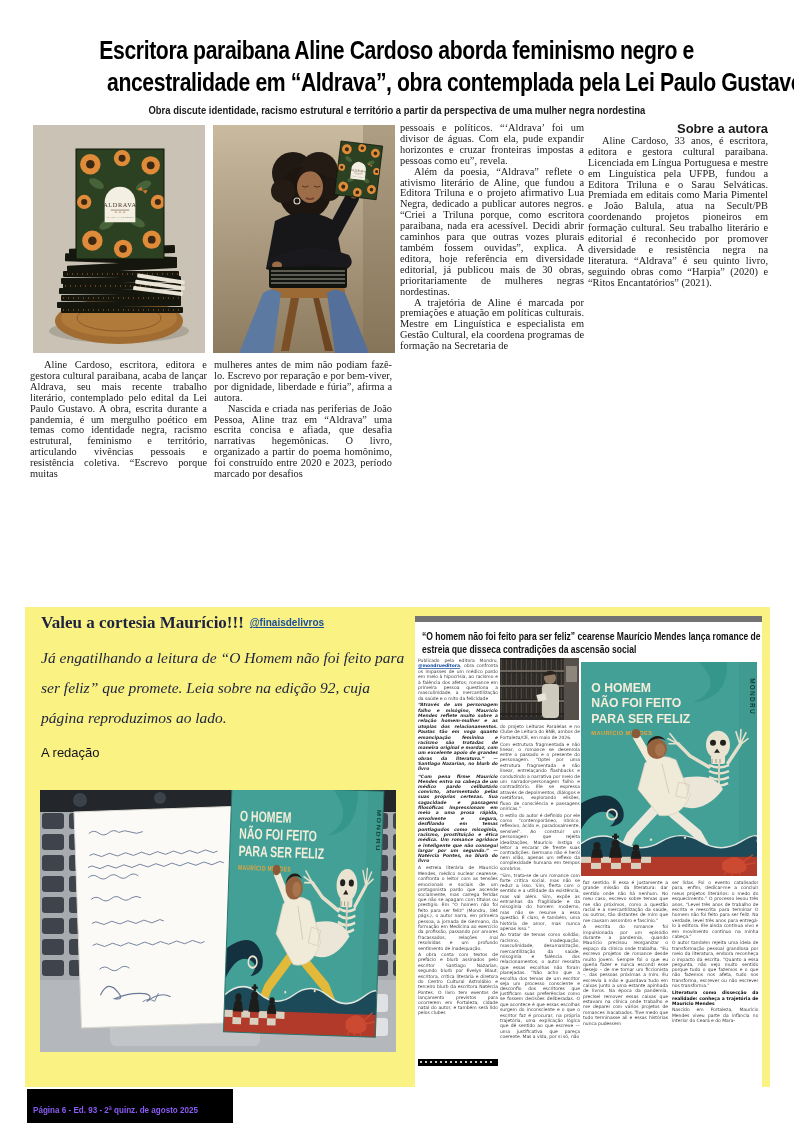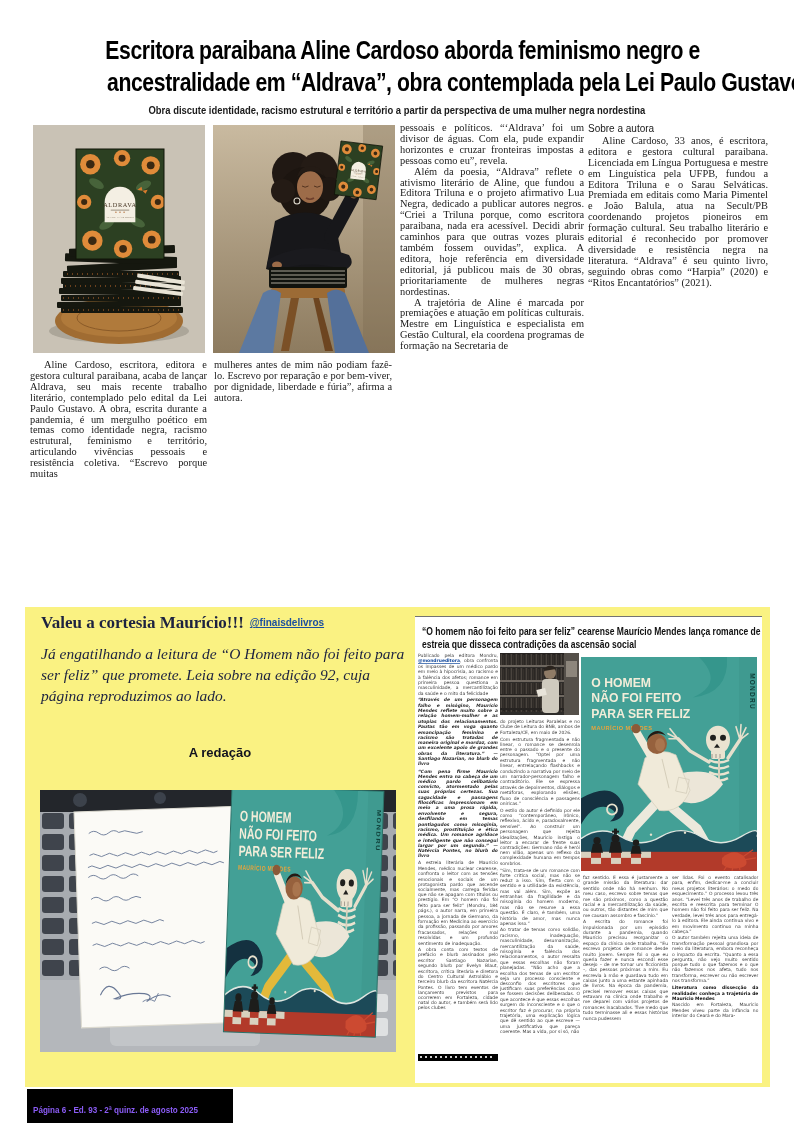--- a/index.html
+++ b/index.html
@@ -1,50 +1,50 @@
 <!DOCTYPE html>
 <html lang="pt-BR"><head>
 <meta charset="utf-8">
 <style>
   html,body{margin:0;padding:0;background:#e8e8e8;}
   .page{position:relative;width:794px;height:1123px;background:#fff;margin:0 auto;overflow:hidden;
         font-family:"Liberation Serif",serif;color:#1a1a1a;}
   
-  .headline{position:absolute;left:20px;top:36px;width:754px;text-align:right;
+  .headline{position:absolute;left:20px;top:36px;width:754px;text-align:center;
             font-family:"Liberation Sans",sans-serif;font-weight:bold;color:#000;}
   .headline .hl{display:block;line-height:29px;}
   .headline .hl span{display:inline-block;transform:scaleX(.8);transform-origin:center;
             white-space:nowrap;font-size:26.5px;letter-spacing:-.5px;}
   .subhead{position:absolute;left:20px;top:100px;width:754px;text-align:center;
            font-family:"Liberation Sans",sans-serif;font-weight:bold;}
   .subhead span{display:inline-block;transform:scaleX(.82);transform-origin:center;
            white-space:nowrap;font-size:11.5px;}
   
   .col{position:absolute;font-size:10.4px;line-height:10.9px;text-align:justify;
        overflow:hidden;hyphens:auto;}
   .col p{margin:0;}
   .col p.ind{text-indent:14px;}
-  .colhead{font-family:"Liberation Sans",sans-serif;font-weight:normal;text-align:left;
-           font-size:10px;margin:1px 0;}
+  .colhead{font-family:"Liberation Sans",sans-serif;font-weight:bold;text-align:right;
+           font-size:13px;margin:1px 0;}
   .byline{font-style:italic;font-weight:bold;text-align:right;margin-top:2px;}
   
   .photo{position:absolute;display:block;}
   
   .yellowbox{position:absolute;left:25px;top:607px;width:745px;height:480px;background:#faf282;}
   .notetitle{position:absolute;left:16px;top:6px;font-family:"Liberation Serif",serif;
              font-weight:bold;font-size:17px;color:#1c2240;}
   .handle{font-family:"Liberation Sans",sans-serif;font-weight:bold;font-size:10px;
           color:#1a4fa0;text-decoration:underline;margin-left:6px;vertical-align:2px;}
   .notebody{position:absolute;left:16px;top:36px;width:368px;font-style:italic;
-            font-size:15.5px;line-height:21px;color:#1c2240;}
-  .signoff{position:absolute;left:16px;top:138px;width:358px;text-align:center;
-           font-family:"Liberation Sans",sans-serif;font-weight:bold;font-size:13px;color:#12131f;}
+            font-size:15.5px;line-height:30px;color:#1c2240;}
+  .signoff{position:absolute;left:16px;top:138px;width:358px;text-align:left;
+           font-family:"Liberation Sans",sans-serif;font-weight:normal;font-size:13px;color:#12131f;}
   
   .clipping{position:absolute;left:390px;top:9px;width:347px;height:466px;background:#fff;
-            border-top:1px solid #737373;overflow:hidden;}
+            border-top:6px solid #737373;overflow:hidden;}
   .cliphead{position:absolute;left:7px;top:8px;width:430px;transform:scaleX(.79);
             transform-origin:left top;font-family:"Liberation Sans",sans-serif;font-weight:bold;
             font-size:10.8px;line-height:12.5px;color:#111;}
   .ccol{position:absolute;overflow:hidden;transform:scale(.72);transform-origin:left top;
         font-family:"DejaVu Sans",sans-serif;font-size:6.2px;line-height:7.4px;
         text-align:justify;color:#3c3c3c;}
   .ccol p{margin:0 0 2px 0;}
   .ccol .blurb{font-style:italic;font-weight:bold;color:#2e2e2e;}
   .ccol .csub{font-weight:bold;color:#111;}
   .clink{color:#1a4fa0;text-decoration:underline;font-weight:bold;}
@@ -280,20 +280,21 @@
       <use href="#aldravacover" width="42" height="54"></use>
       <rect width="42" height="54" fill="none" stroke="#101408" stroke-width=".8"></rect>
     </g>
   </svg>
 
   <div class="col" style="left:30px;top:360px;width:177px;height:243px">
     <p class="ind">Aline Cardoso, escritora, editora e gestora cultural paraibana, acaba de lançar Aldrava, seu mais recente trabalho literário, contemplado pelo edital da Lei Paulo Gustavo. A obra, escrita durante a pandemia, é um mergulho poético em temas como identidade negra, racismo estrutural, feminismo e território, articulando vivências pessoais e resistência coletiva. “Escrevo porque muitas</p>
   </div>
   <div class="col" style="left:214px;top:360px;width:178px;height:243px">
     <p>mulheres antes de mim não podiam fazê-lo. Escrevo por reparação e por bem-viver, por dignidade, liberdade e fúria”, afirma a autora.</p>
+    <p class="ind">Nascida e criada nas periferias de João Pessoa, Aline traz em “Aldrava” uma escrita concisa e afiada, que desafia narrativas hegemônicas. O livro, organizado a partir do poema homônimo, foi construído entre 2020 e 2023, período marcado por desafios</p>
   </div>
   <div class="col" style="left:400px;top:123px;width:184px;height:480px">
     <p>pessoais e políticos. “‘Aldrava’ foi um divisor de águas. Com ela, pude expandir horizontes e cruzar fronteiras impostas a pessoas como eu”, revela.</p>
     <p class="ind">Além da poesia, “Aldrava” reflete o ativismo literário de Aline, que fundou a Editora Triluna e o projeto afirmativo Lua Negra, dedicado a publicar autores negros. “Criei a Triluna porque, como escritora paraibana, nada era acessível. Decidi abrir caminhos para que outras vozes plurais também fossem ouvidas”, explica. A editora, hoje referência em diversidade editorial, já publicou mais de 30 obras, prioritariamente de mulheres negras nordestinas.</p>
     <p class="ind">A trajetória de Aline é marcada por premiações e atuação em políticas culturais. Mestre em Linguística e especialista em Gestão Cultural, ela coordena programas de formação na Secretaria de</p>
   </div>
   <div class="col" style="left:588px;top:123px;width:180px;height:480px">
     <div class="colhead">Sobre a autora</div>
     <p class="ind">Aline Cardoso, 33 anos, é escritora, editora e gestora cultural paraibana. Licenciada em Língua Portuguesa e mestre em Linguística pela UFPB, fundou a Editora Triluna e o Sarau Selváticas. Premiada em editais como Maria Pimentel e João Balula, atua na Secult/PB coordenando projetos pioneiros em formação cultural. Seu trabalho literário e editorial é reconhecido por promover diversidade e resistência negra na literatura. “Aldrava” é seu quinto livro, seguindo obras como “Harpia” (2020) e “Ritos Encantatórios” (2021).</p>
   </div>

